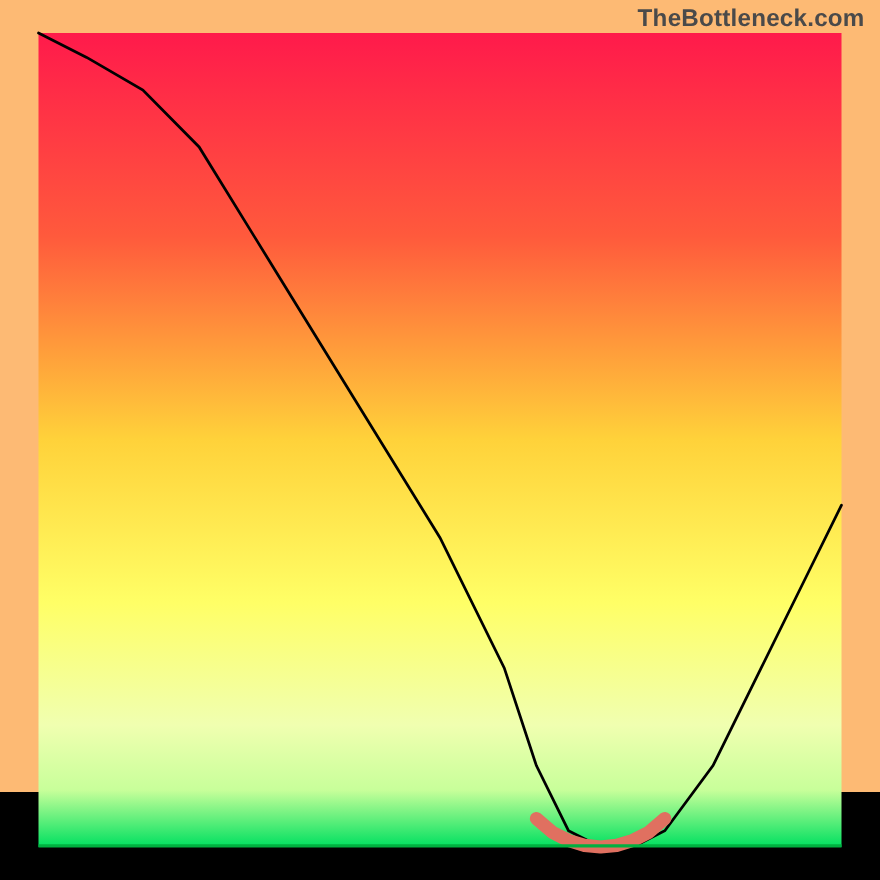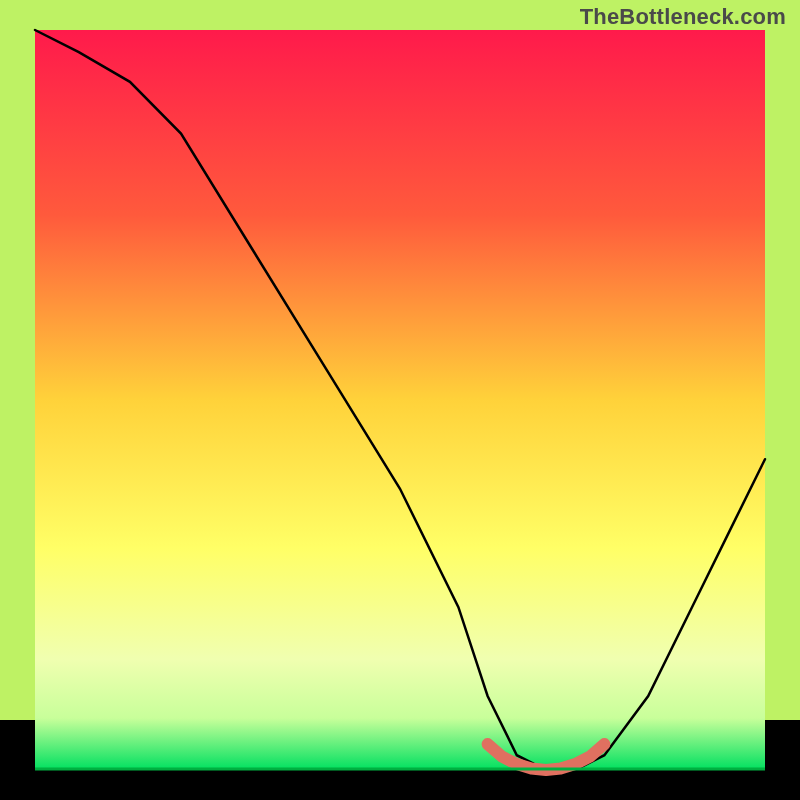--- a/index.html
+++ b/index.html
@@ -7,21 +7,21 @@
     padding: 0;
     width: 800px;
     height: 800px;
     background: #000;
     overflow: hidden;
   }
   .wrap {
     position: relative;
     width: 800px;
     height: 720px;
-    background: #bef264;
+    background: #fdba74;
   }
   .watermark {
     position: absolute;
     top: 4px;
     right: 14px;
     font-family: Arial, Helvetica, sans-serif;
     font-size: 22px;
     font-weight: bold;
     color: #4a4a4a;
     letter-spacing: 0.2px;

